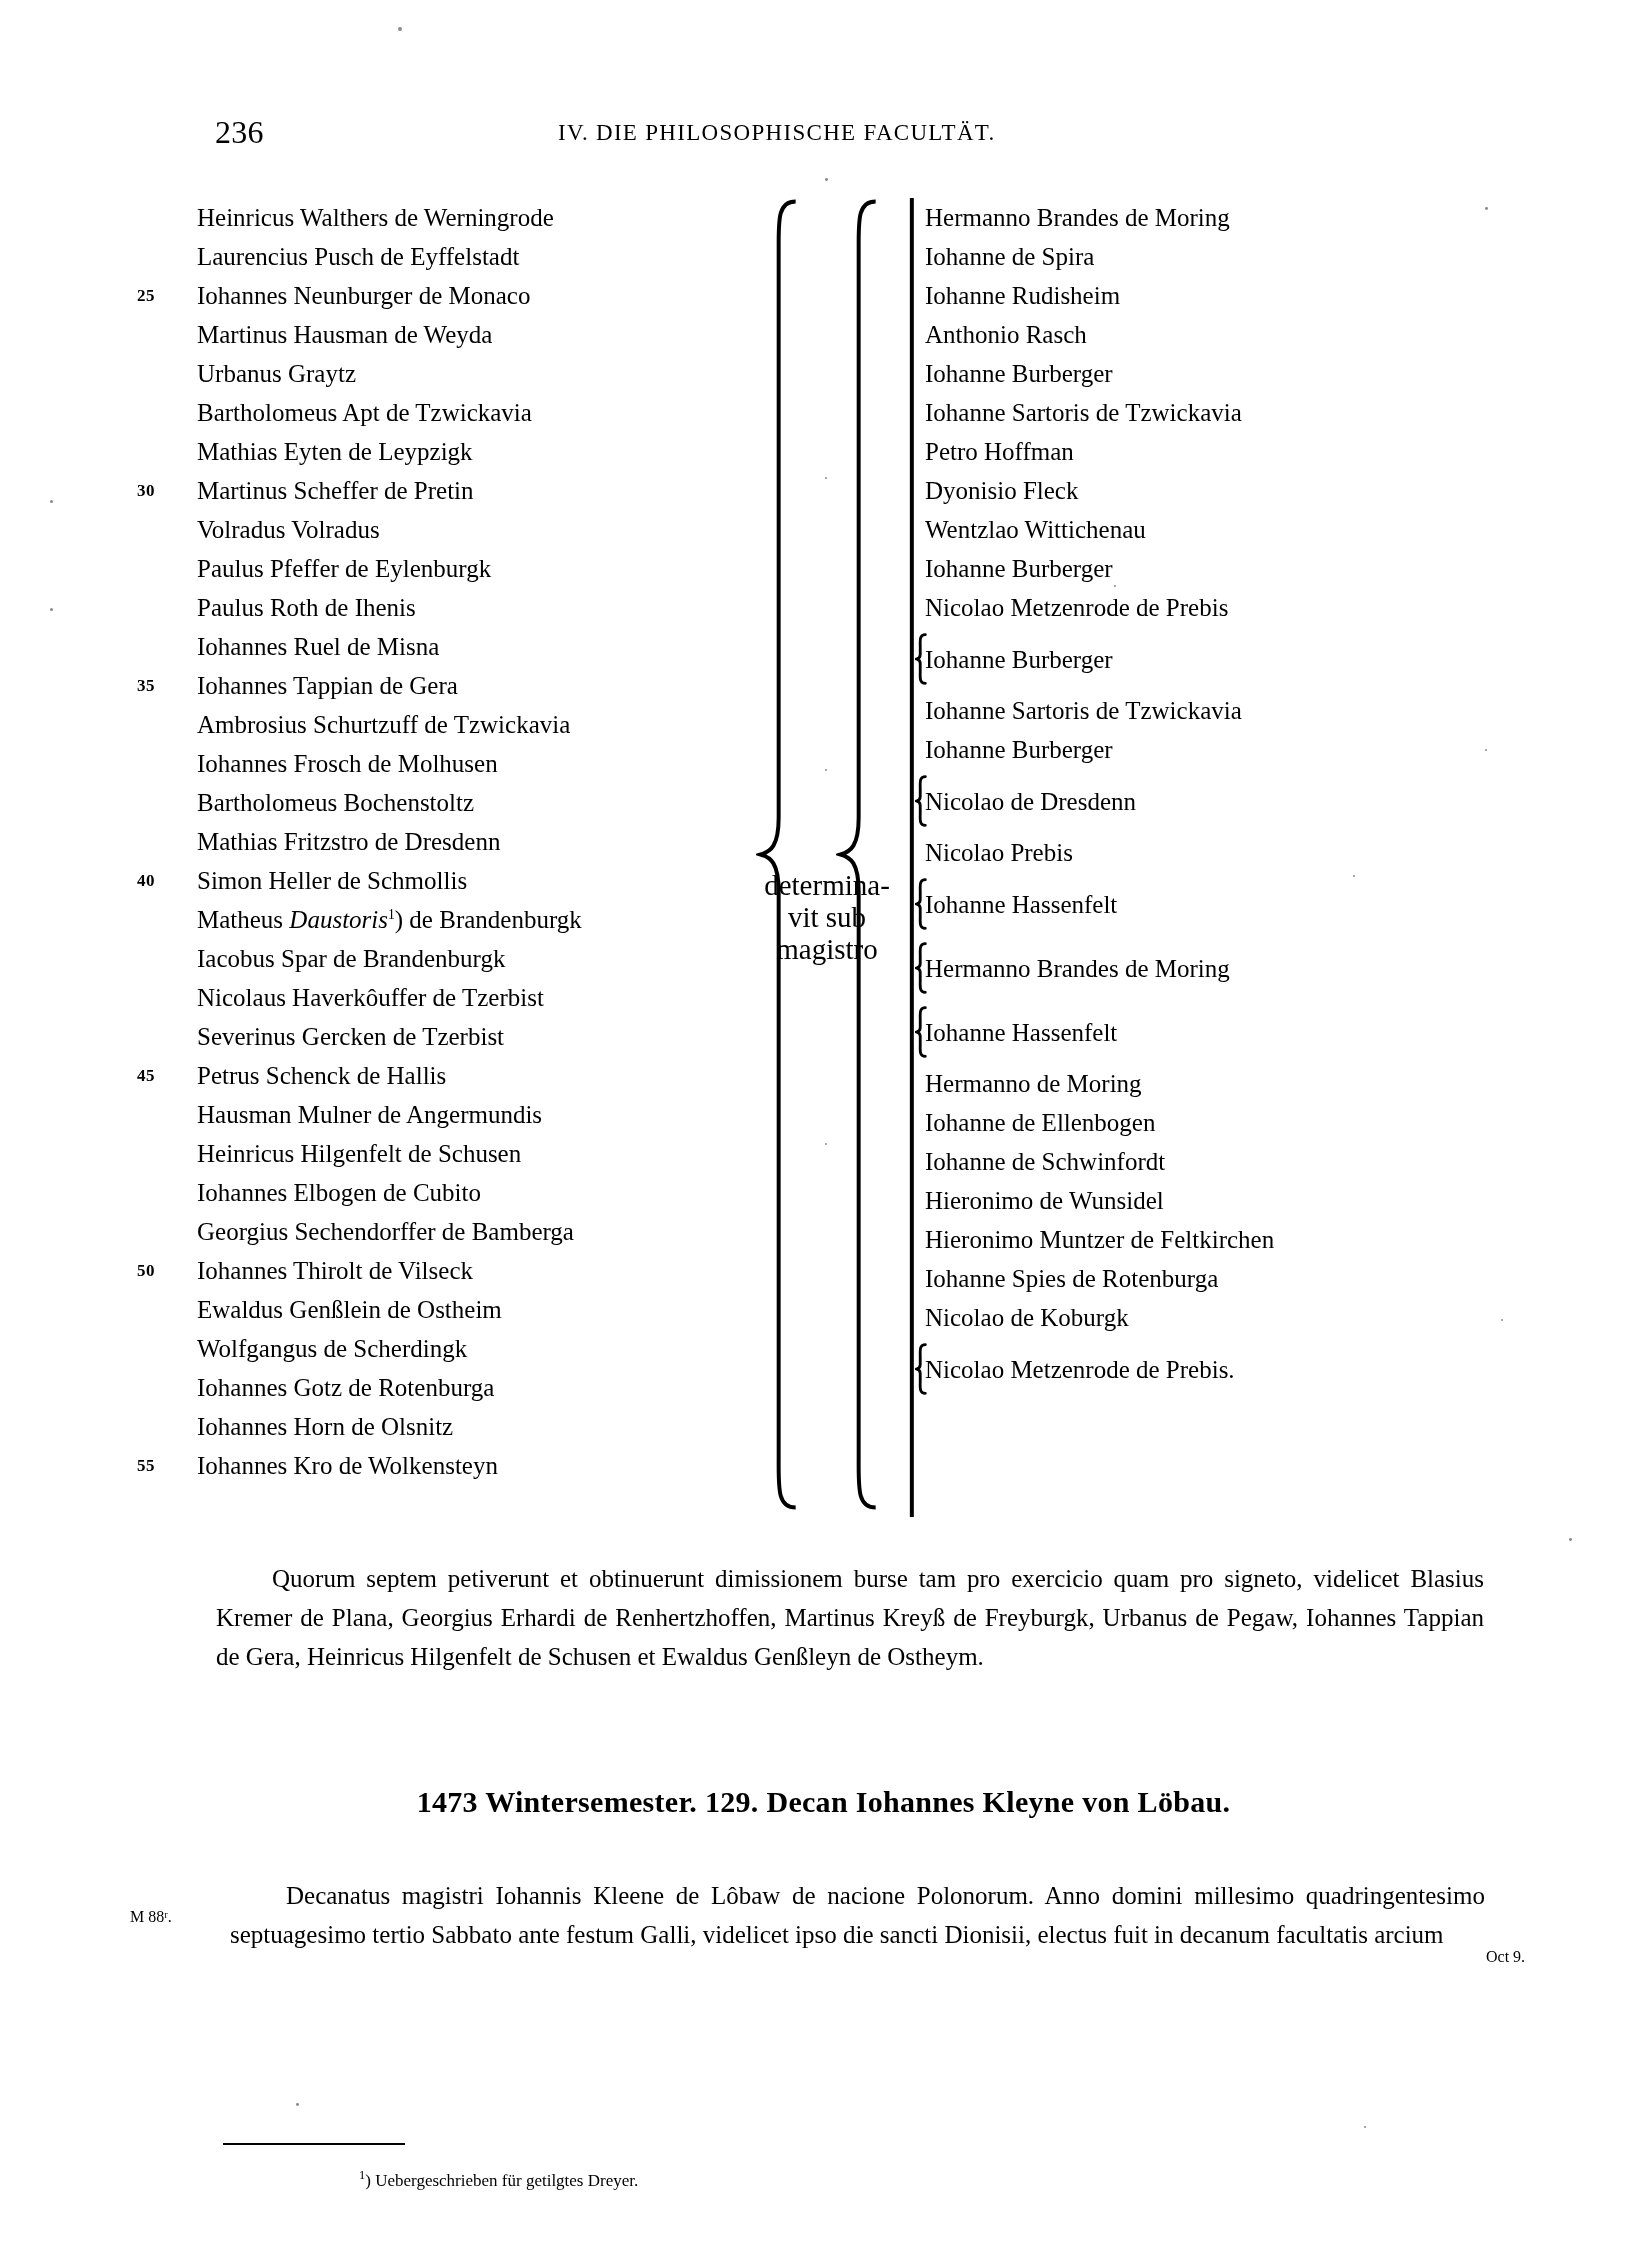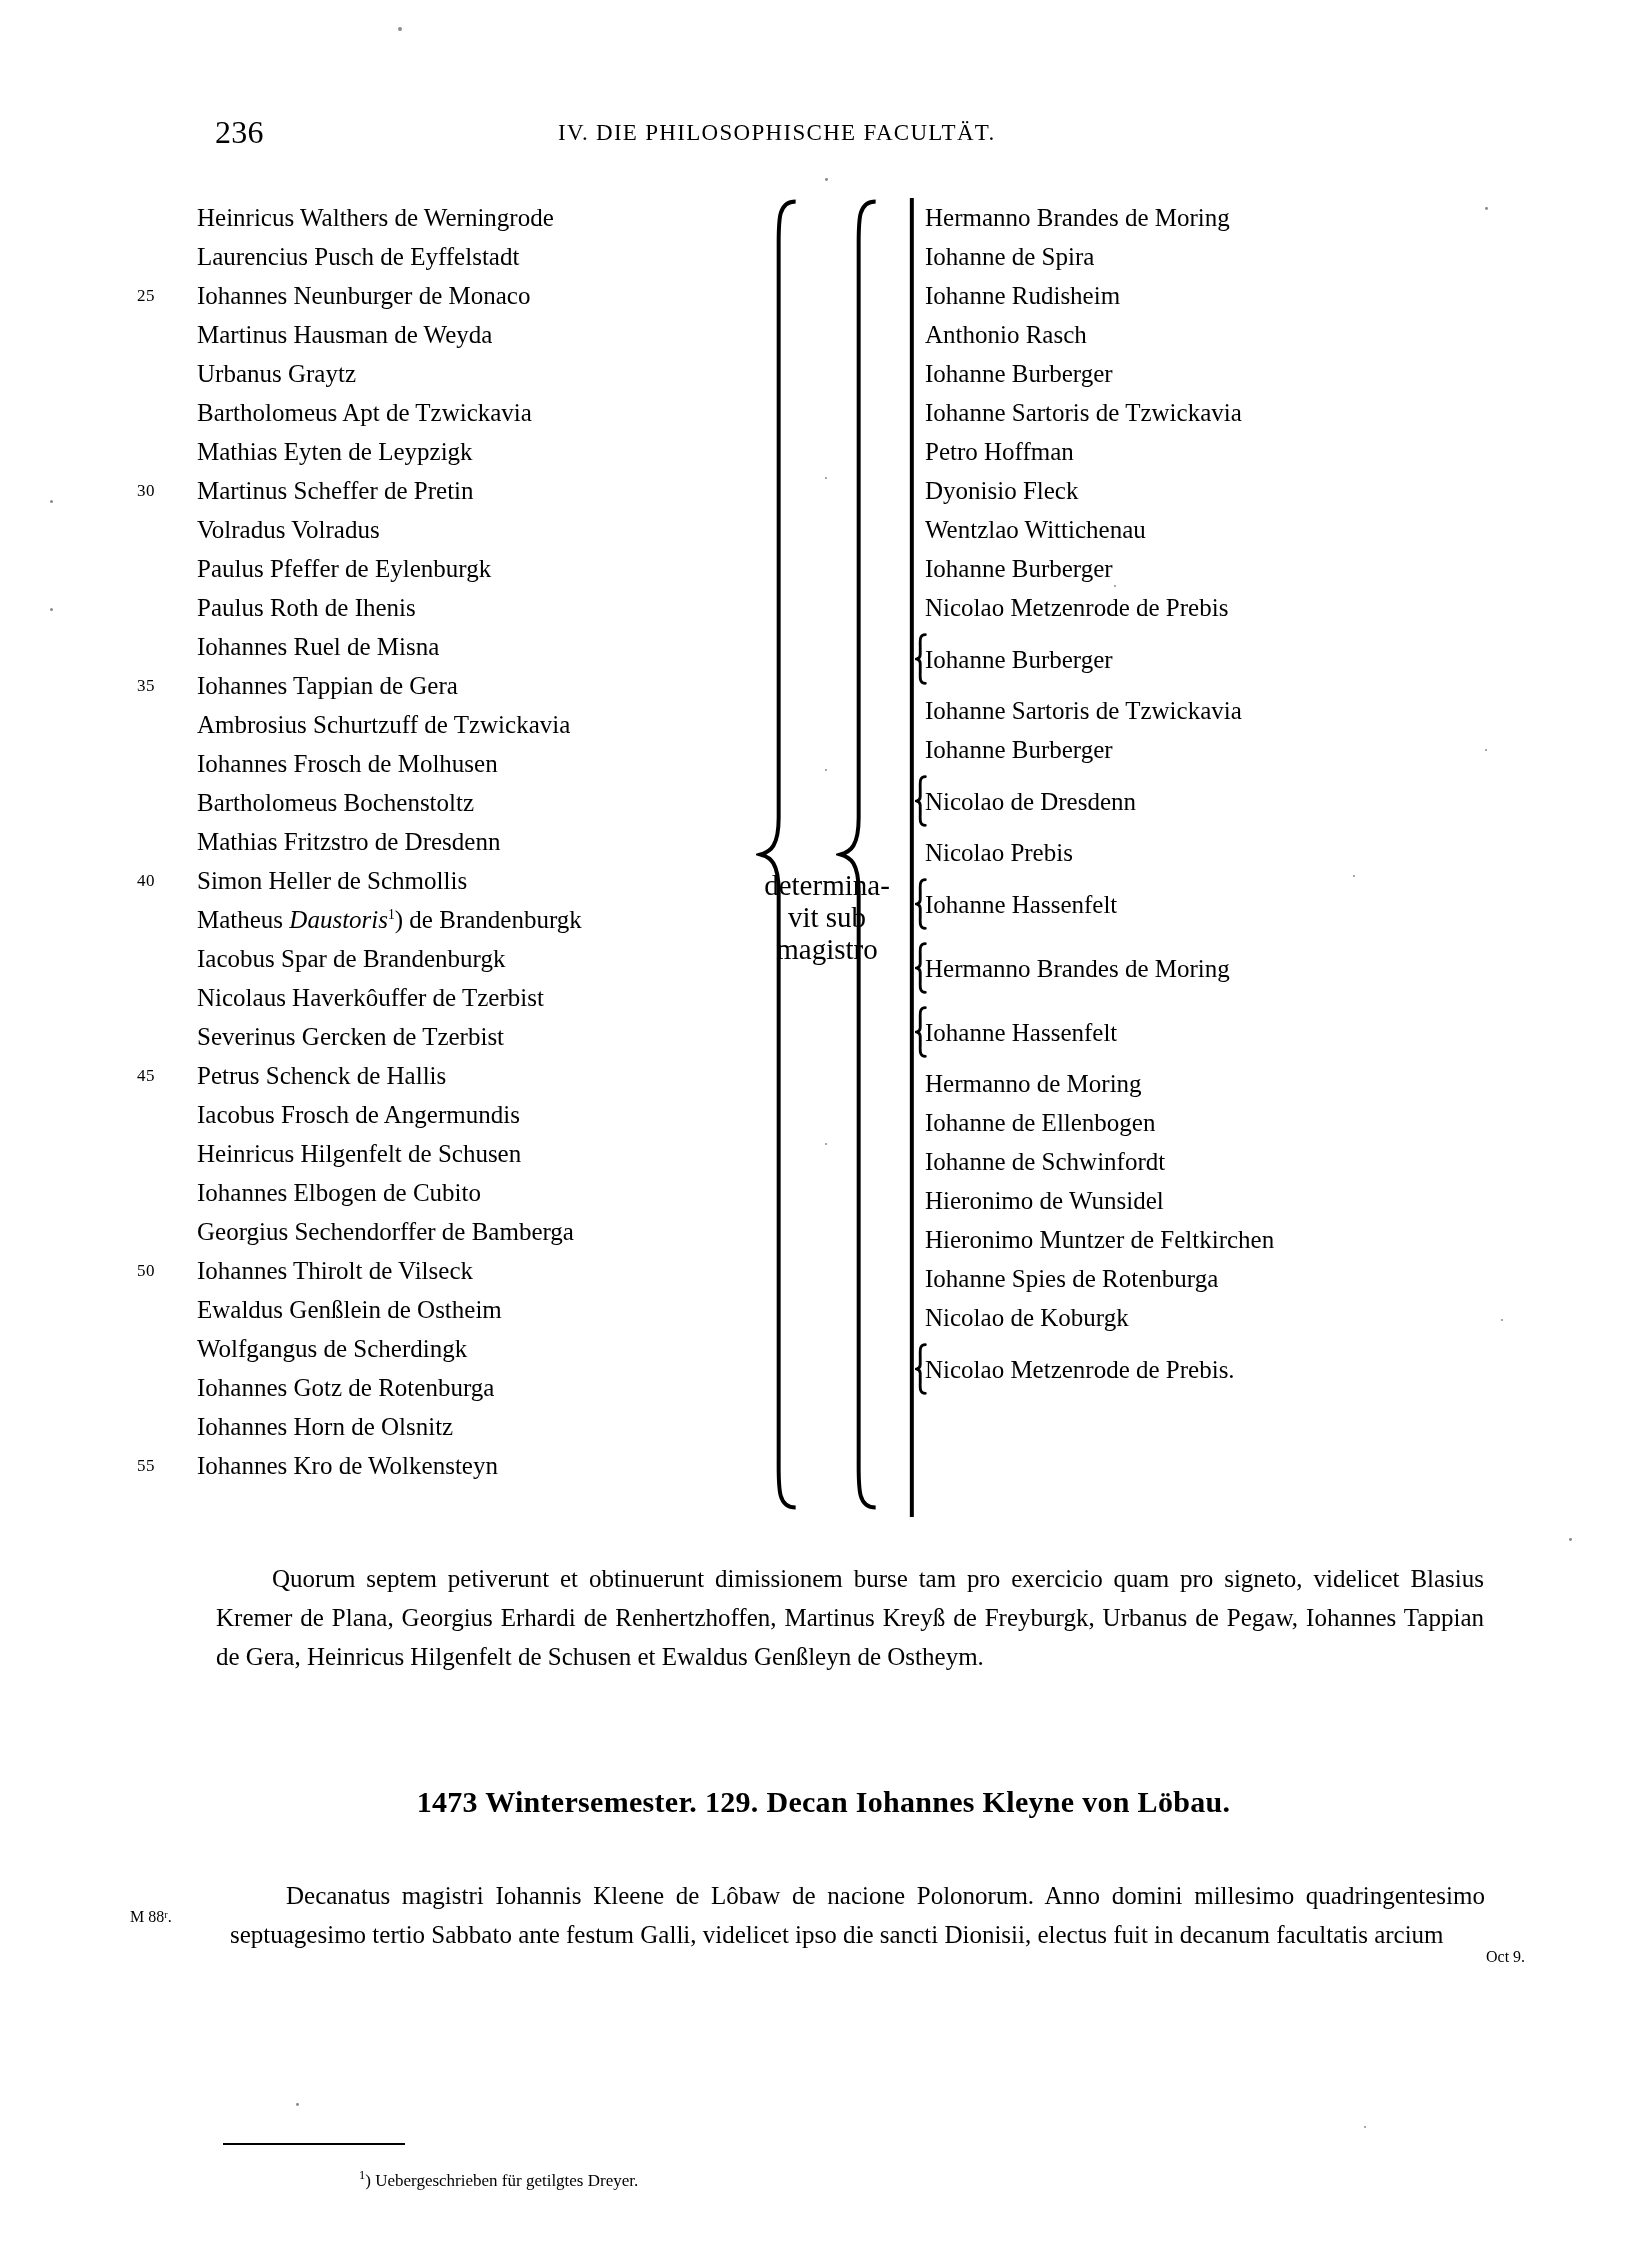--- a/index.html
+++ b/index.html
@@ -80,20 +80,21 @@
     line-height: 39px;
     font-size: 25px;
     white-space: nowrap;
   }
   .entry .num {
     position: absolute;
     left: -34px;
     top: 0;
     font-size: 17px;
     letter-spacing: 0.6px;
+    font-weight: bold;
   }
   .entry .txt {
     display: inline-block;
     padding-left: 26px;
   }
   .entry .txt i {
     font-style: italic;
   }
   .entry .txt sup {
     font-size: 13.6px;
@@ -248,21 +249,21 @@
         <div class="entry"><span class="num"></span><span class="txt">Ambrosius Schurtzuff de Tzwickavia</span></div>
         <div class="entry"><span class="num"></span><span class="txt">Iohannes Frosch de Molhusen</span></div>
         <div class="entry"><span class="num"></span><span class="txt">Bartholomeus Bochenstoltz</span></div>
         <div class="entry"><span class="num"></span><span class="txt">Mathias Fritzstro de Dresdenn</span></div>
         <div class="entry"><span class="num">40</span><span class="txt">Simon Heller de Schmollis</span></div>
         <div class="entry"><span class="num"></span><span class="txt">Matheus <i>Daustoris</i><sup>1</sup>) de Brandenburgk</span></div>
         <div class="entry"><span class="num"></span><span class="txt">Iacobus Spar de Brandenburgk</span></div>
         <div class="entry"><span class="num"></span><span class="txt">Nicolaus Haverkôuffer de Tzerbist</span></div>
         <div class="entry"><span class="num"></span><span class="txt">Severinus Gercken de Tzerbist</span></div>
         <div class="entry"><span class="num">45</span><span class="txt">Petrus Schenck de Hallis</span></div>
-        <div class="entry"><span class="num"></span><span class="txt">Iacobus Frosch de Angermundis</span></div>
+        <div class="entry"><span class="num"></span><span class="txt">Hausman Mulner de Angermundis</span></div>
         <div class="entry"><span class="num"></span><span class="txt">Heinricus Hilgenfelt de Schusen</span></div>
         <div class="entry"><span class="num"></span><span class="txt">Iohannes Elbogen de Cubito</span></div>
         <div class="entry"><span class="num"></span><span class="txt">Georgius Sechendorffer de Bamberga</span></div>
         <div class="entry"><span class="num">50</span><span class="txt">Iohannes Thirolt de Vilseck</span></div>
         <div class="entry"><span class="num"></span><span class="txt">Ewaldus Genßlein de Ostheim</span></div>
         <div class="entry"><span class="num"></span><span class="txt">Wolfgangus de Scherdingk</span></div>
         <div class="entry"><span class="num"></span><span class="txt">Iohannes Gotz de Rotenburga</span></div>
         <div class="entry"><span class="num"></span><span class="txt">Iohannes Horn de Olsnitz</span></div>
         <div class="entry"><span class="num">55</span><span class="txt">Iohannes Kro de Wolkensteyn</span></div>
       </div>

